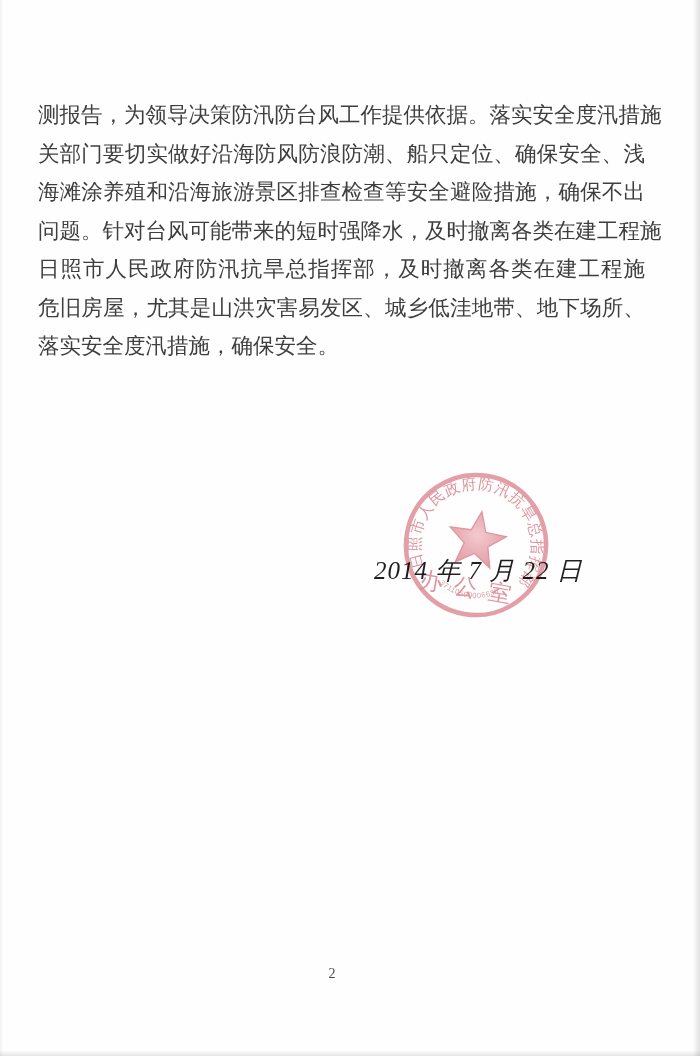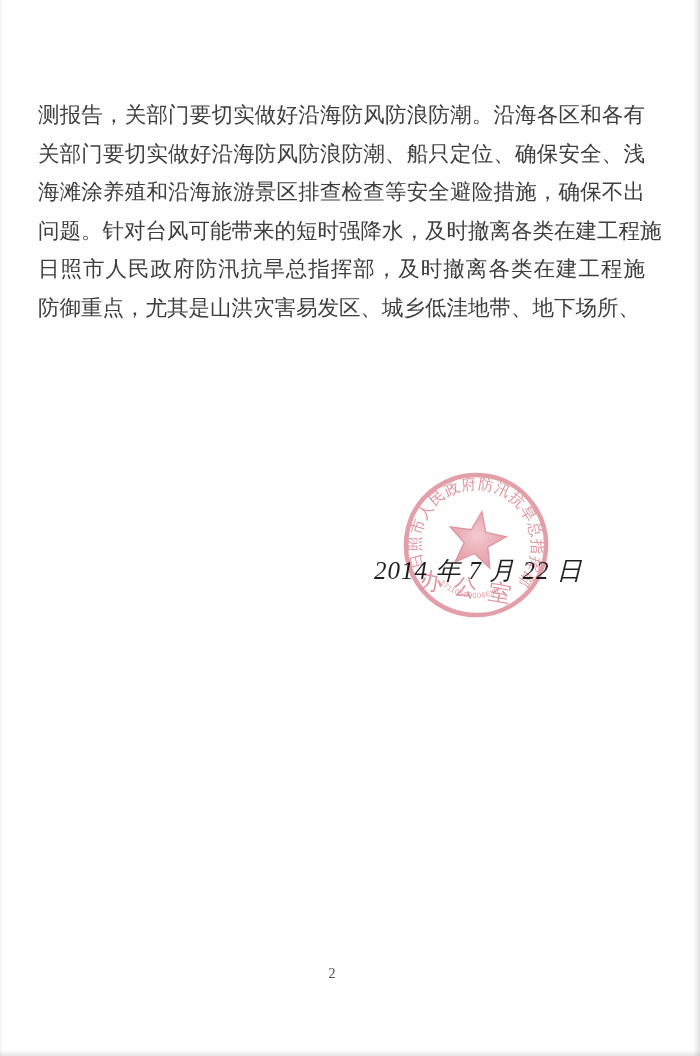--- a/index.html
+++ b/index.html
@@ -73,26 +73,27 @@
     font-size: 14px;
     color: #4a4a4a;
   }
 </style>
 </head>
 <body>
 
 <div class="page">
 
   <div class="doc-text">
-    <div class="line">测报告，关部门要切实做好沿海防风防浪防潮。沿海各区和各有</div>
+    <div class="line">测报告，为领导决策防汛防台风工作提供依据。落实安全度汛措施</div>
     <div class="line">关部门要切实做好沿海防风防浪防潮、船只定位、确保安全、浅</div>
     <div class="line">海滩涂养殖和沿海旅游景区排查检查等安全避险措施，确保不出</div>
     <div class="line">问题。针对台风可能带来的短时强降水，及时撤离各类在建工程施</div>
     <div class="line">日照市人民政府防汛抗旱总指挥部，及时撤离各类在建工程施</div>
-    <div class="line">防御重点，尤其是山洪灾害易发区、城乡低洼地带、地下场所、</div>
+    <div class="line">危旧房屋，尤其是山洪灾害易发区、城乡低洼地带、地下场所、</div>
+    <div class="line">落实安全度汛措施，确保安全。</div>
   </div>
 
   <div class="date">2014 年 7 月 22 日</div>
 
   <svg class="stamp" viewBox="0 0 170 170" xmlns="http://www.w3.org/2000/svg">
     <defs>
       <radialGradient id="starFill" cx="50%" cy="45%" r="60%">
         <stop offset="0%" stop-color="#f2bcc3"></stop>
         <stop offset="55%" stop-color="#e79aa4"></stop>
         <stop offset="100%" stop-color="#dd8591"></stop>

